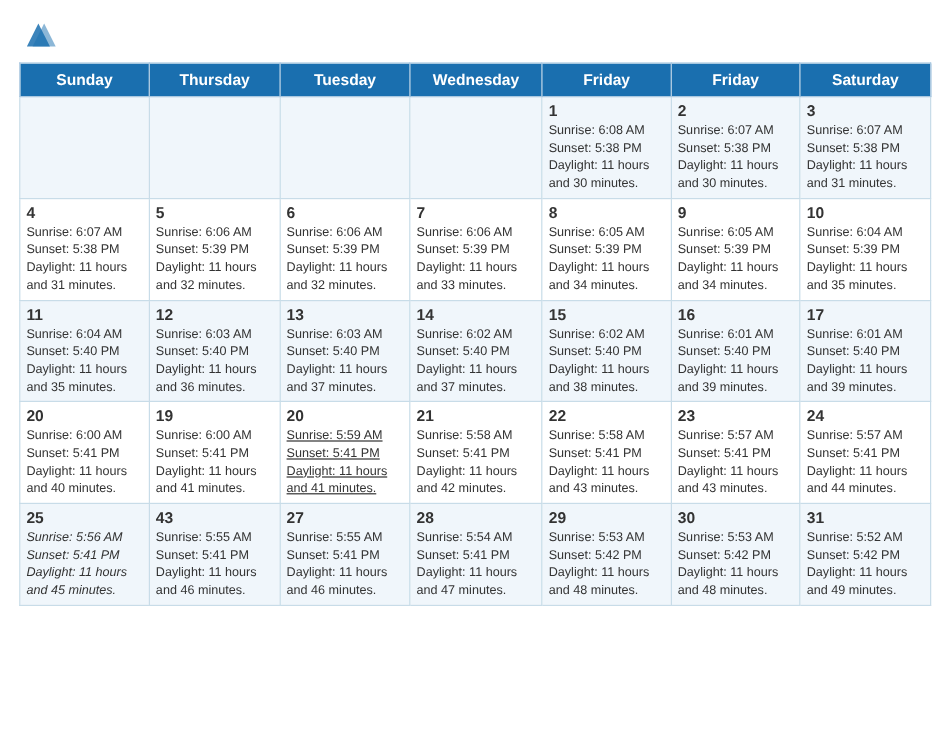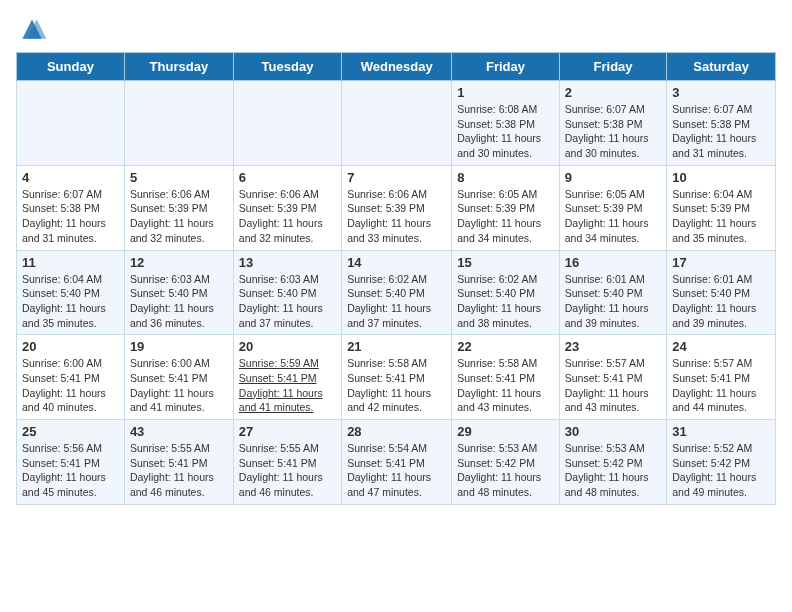--- a/index.html
+++ b/index.html
@@ -282,21 +282,21 @@
         <td>
           <span class="day-num">24</span>
           <div class="cell-content" style="white-space: pre-line;">Sunrise: 5:57 AM
 Sunset: 5:41 PM
 Daylight: 11 hours and 44 minutes.</div>
         </td>
       </tr>
       <tr>
         <td>
           <span class="day-num">25</span>
-          <div class="cell-content" style="white-space: pre-line;">Sunrise: 5:56 AM
+          <div class="cell-content" style="white-space: pre-line; font-style: italic;">Sunrise: 5:56 AM
 Sunset: 5:41 PM
 Daylight: 11 hours and 45 minutes.</div>
         </td>
         <td>
           <span class="day-num">43</span>
           <div class="cell-content" style="white-space: pre-line;">Sunrise: 5:55 AM
 Sunset: 5:41 PM
 Daylight: 11 hours and 46 minutes.</div>
         </td>
         <td>

